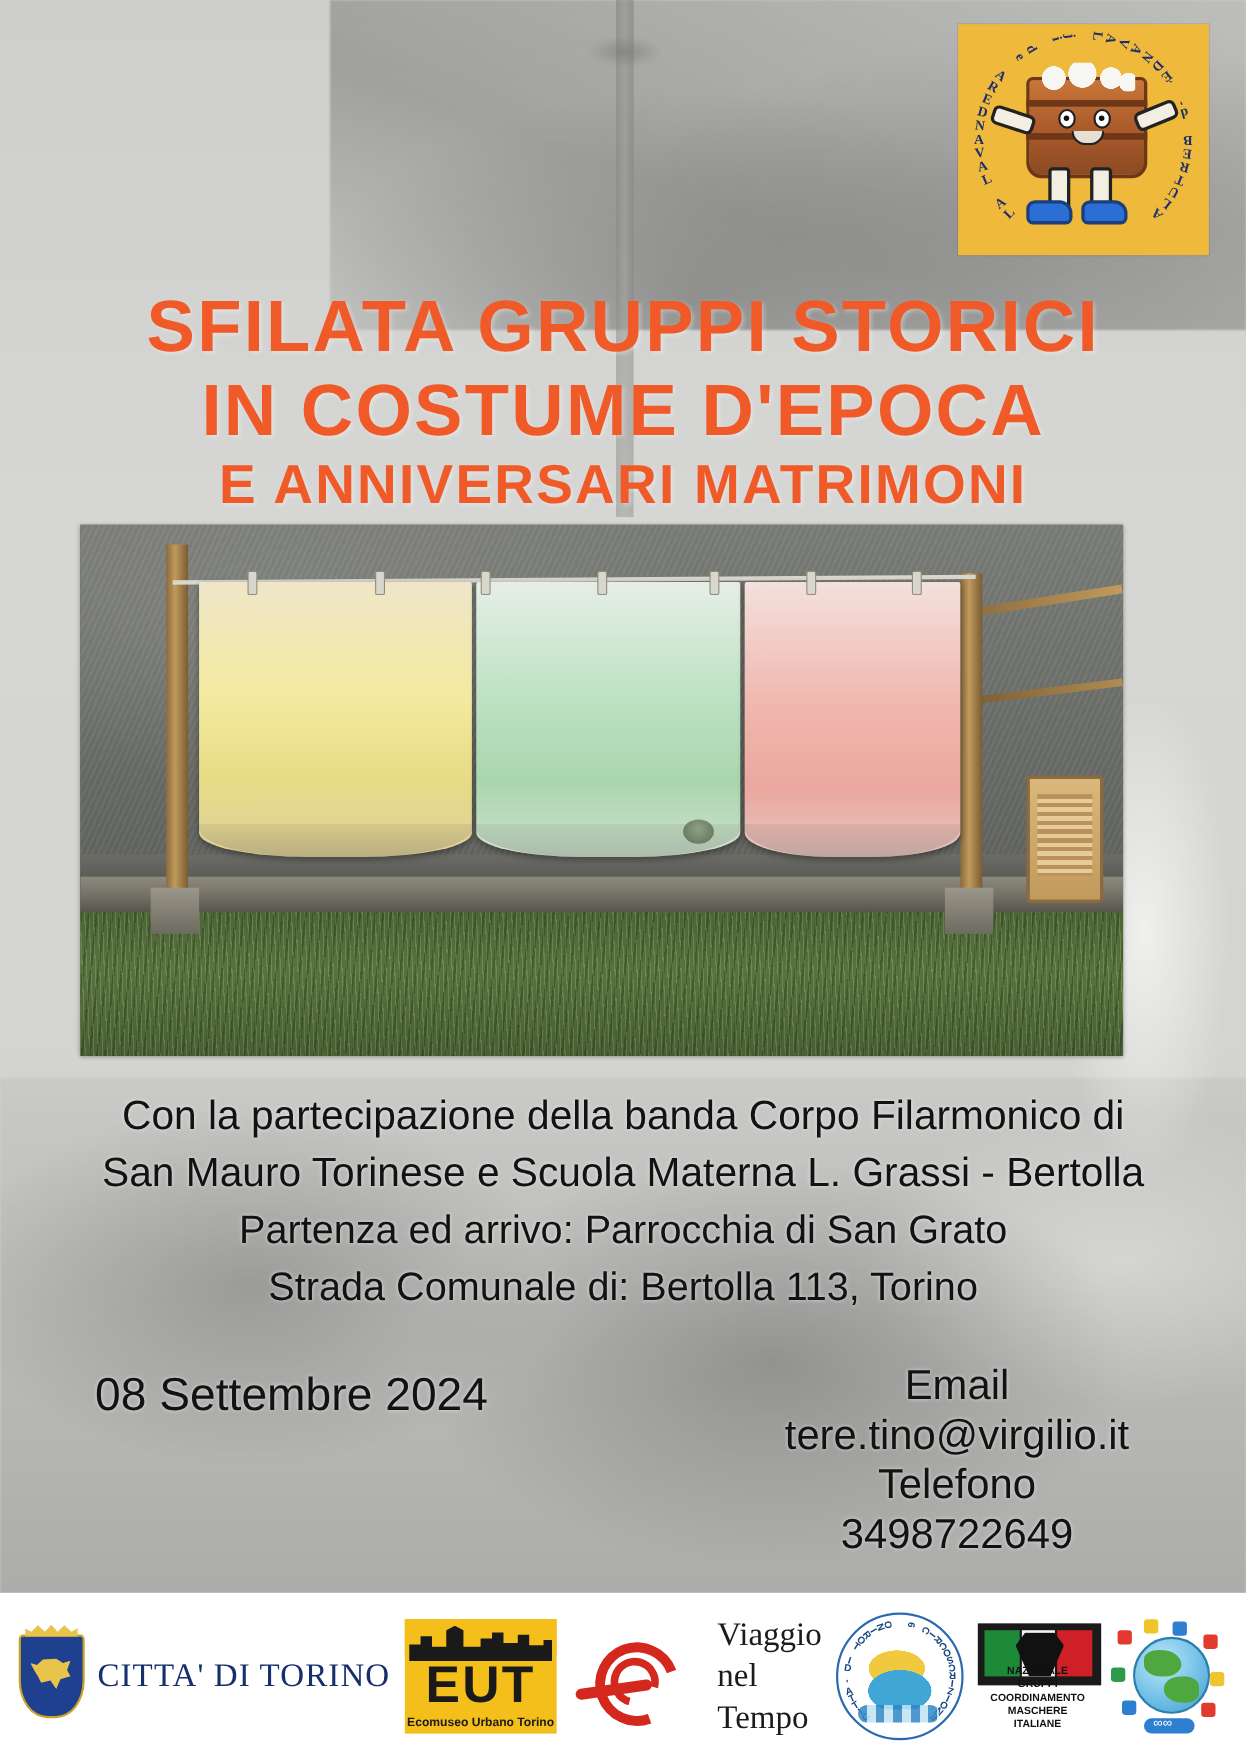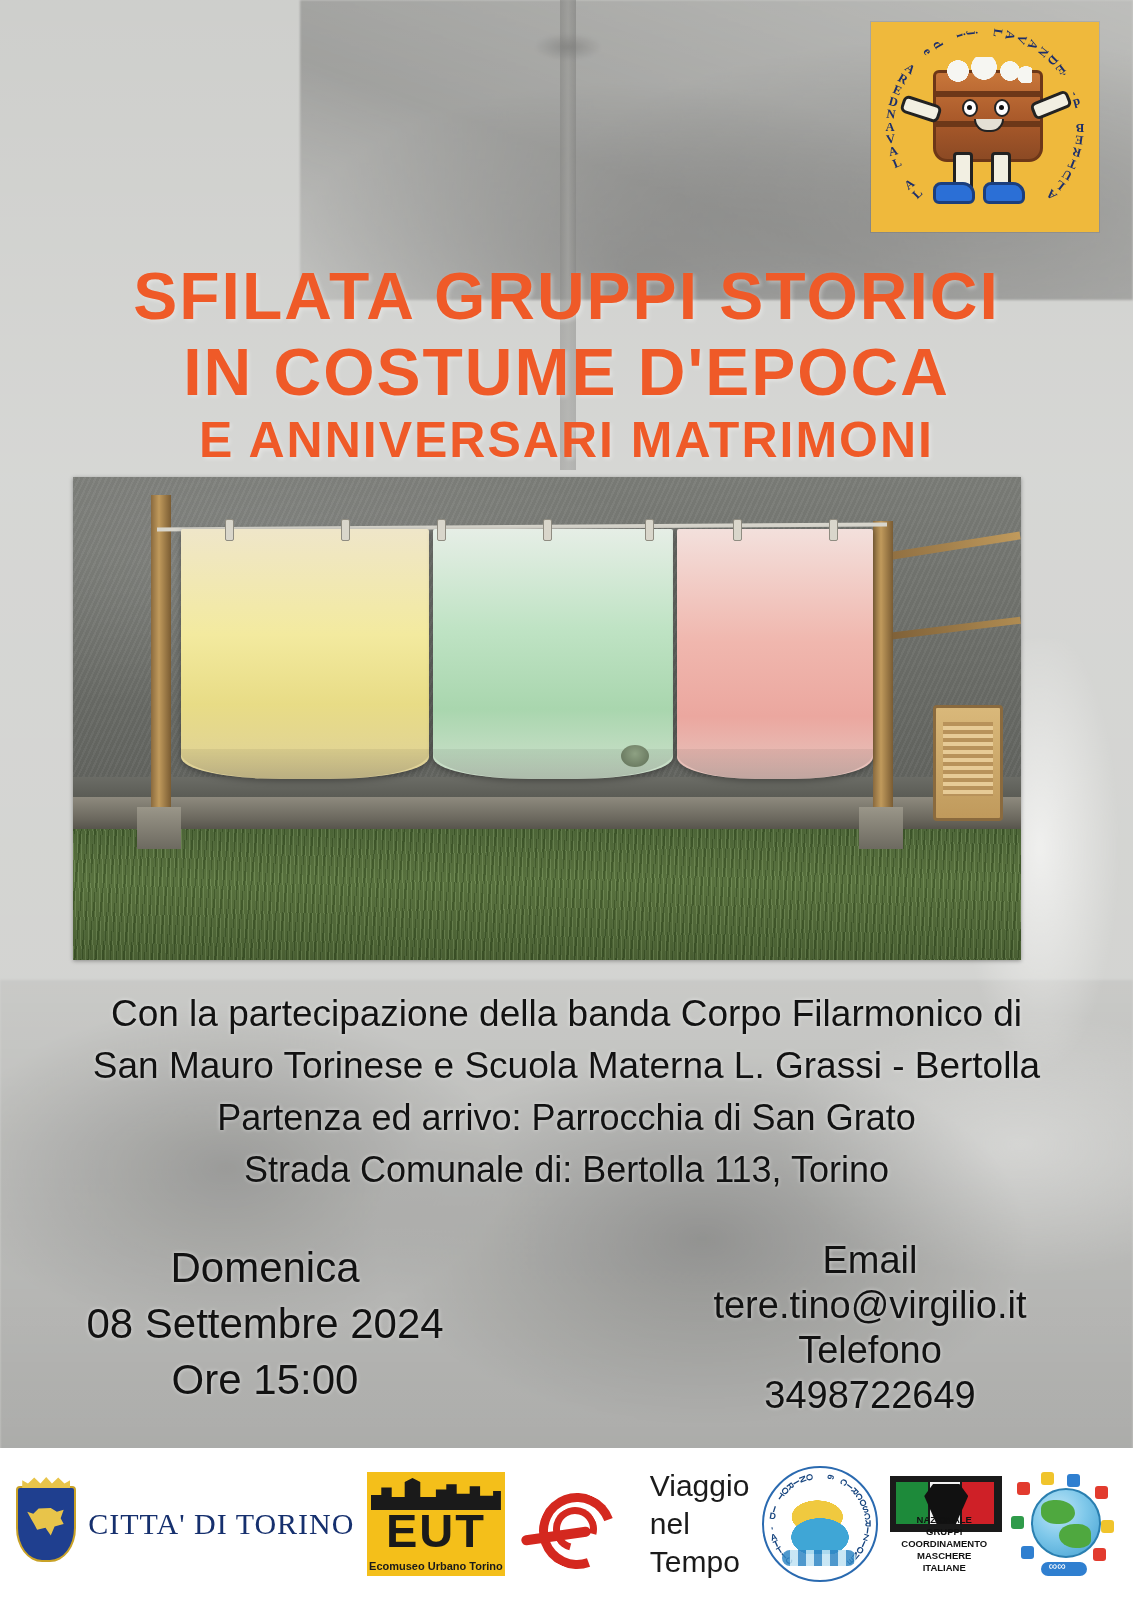--- a/index.html
+++ b/index.html
@@ -484,21 +484,21 @@
   }
   .swirl .tail {
     position: absolute; left: 4px; top: 48px; width: 70px; height: 10px;
     background: #d4281f;
     border-radius: 6px;
     transform: rotate(-8deg);
   }
 
   
   .viaggio {
-    font-family: Liberation Sans, sans-serif;
+    font-family: Liberation Serif, serif;
     font-size: 30px;
     line-height: 38px;
     color: #1b1b1b;
     text-align: left;
   }
 
   
   .circ6 {
     position: relative; width: 112px; height: 112px; border-radius: 50%;
     background: #fff;
@@ -706,23 +706,21 @@
   </div>
 
   <div class="para">
     <div class="p1">Con la partecipazione della banda Corpo Filarmonico di</div>
     <div class="p2">San Mauro Torinese e Scuola Materna L. Grassi - Bertolla</div>
     <div class="p3">Partenza ed arrivo: Parrocchia di San Grato</div>
     <div class="p4">Strada Comunale di: Bertolla 113, Torino</div>
   </div>
 
   <div class="date-block">
-    <div>Domenica</div>
     <div>08 Settembre 2024</div>
-    <div>Ore 15:00</div>
   </div>
 
   <div class="contact-block">
     <div>Email</div>
     <div>tere.tino@virgilio.it</div>
     <div>Telefono</div>
     <div>3498722649</div>
   </div>
 
   <div class="footer">

